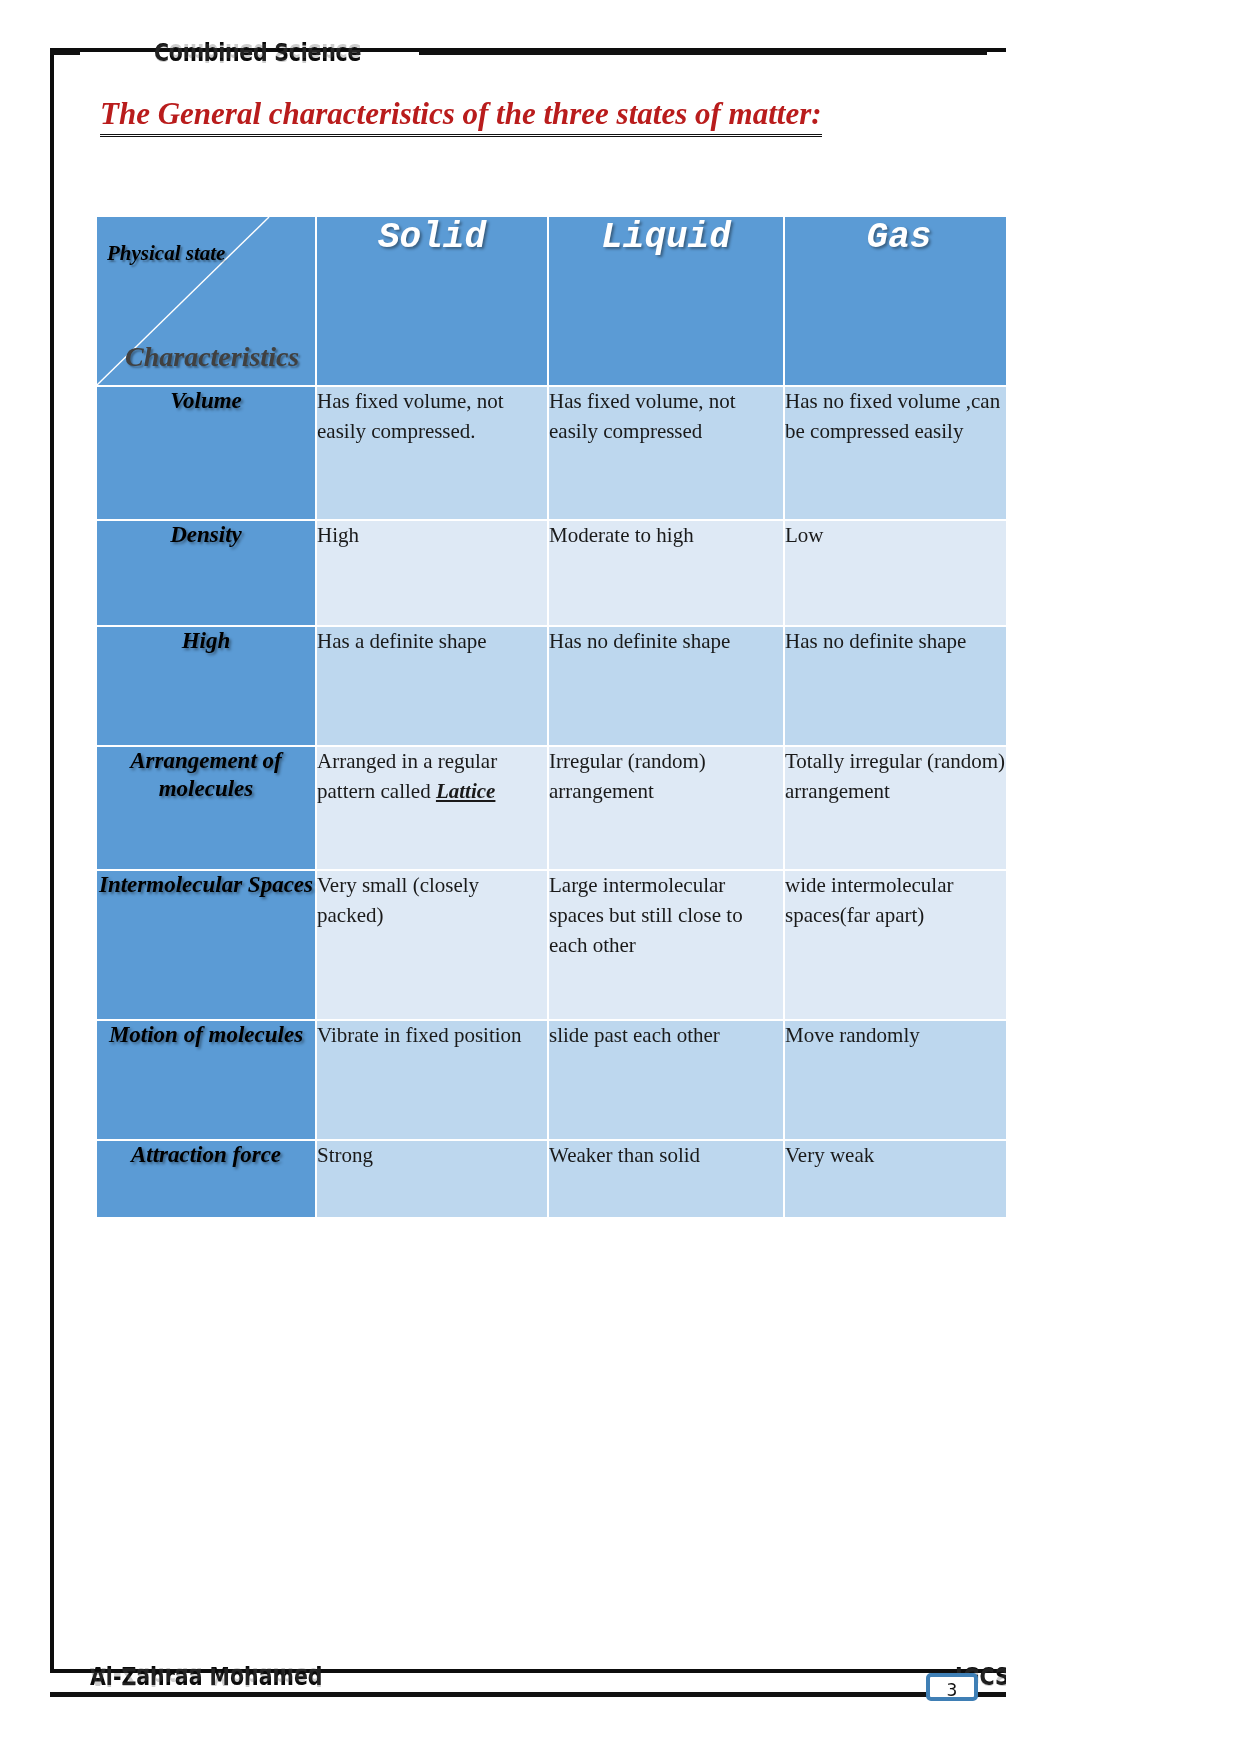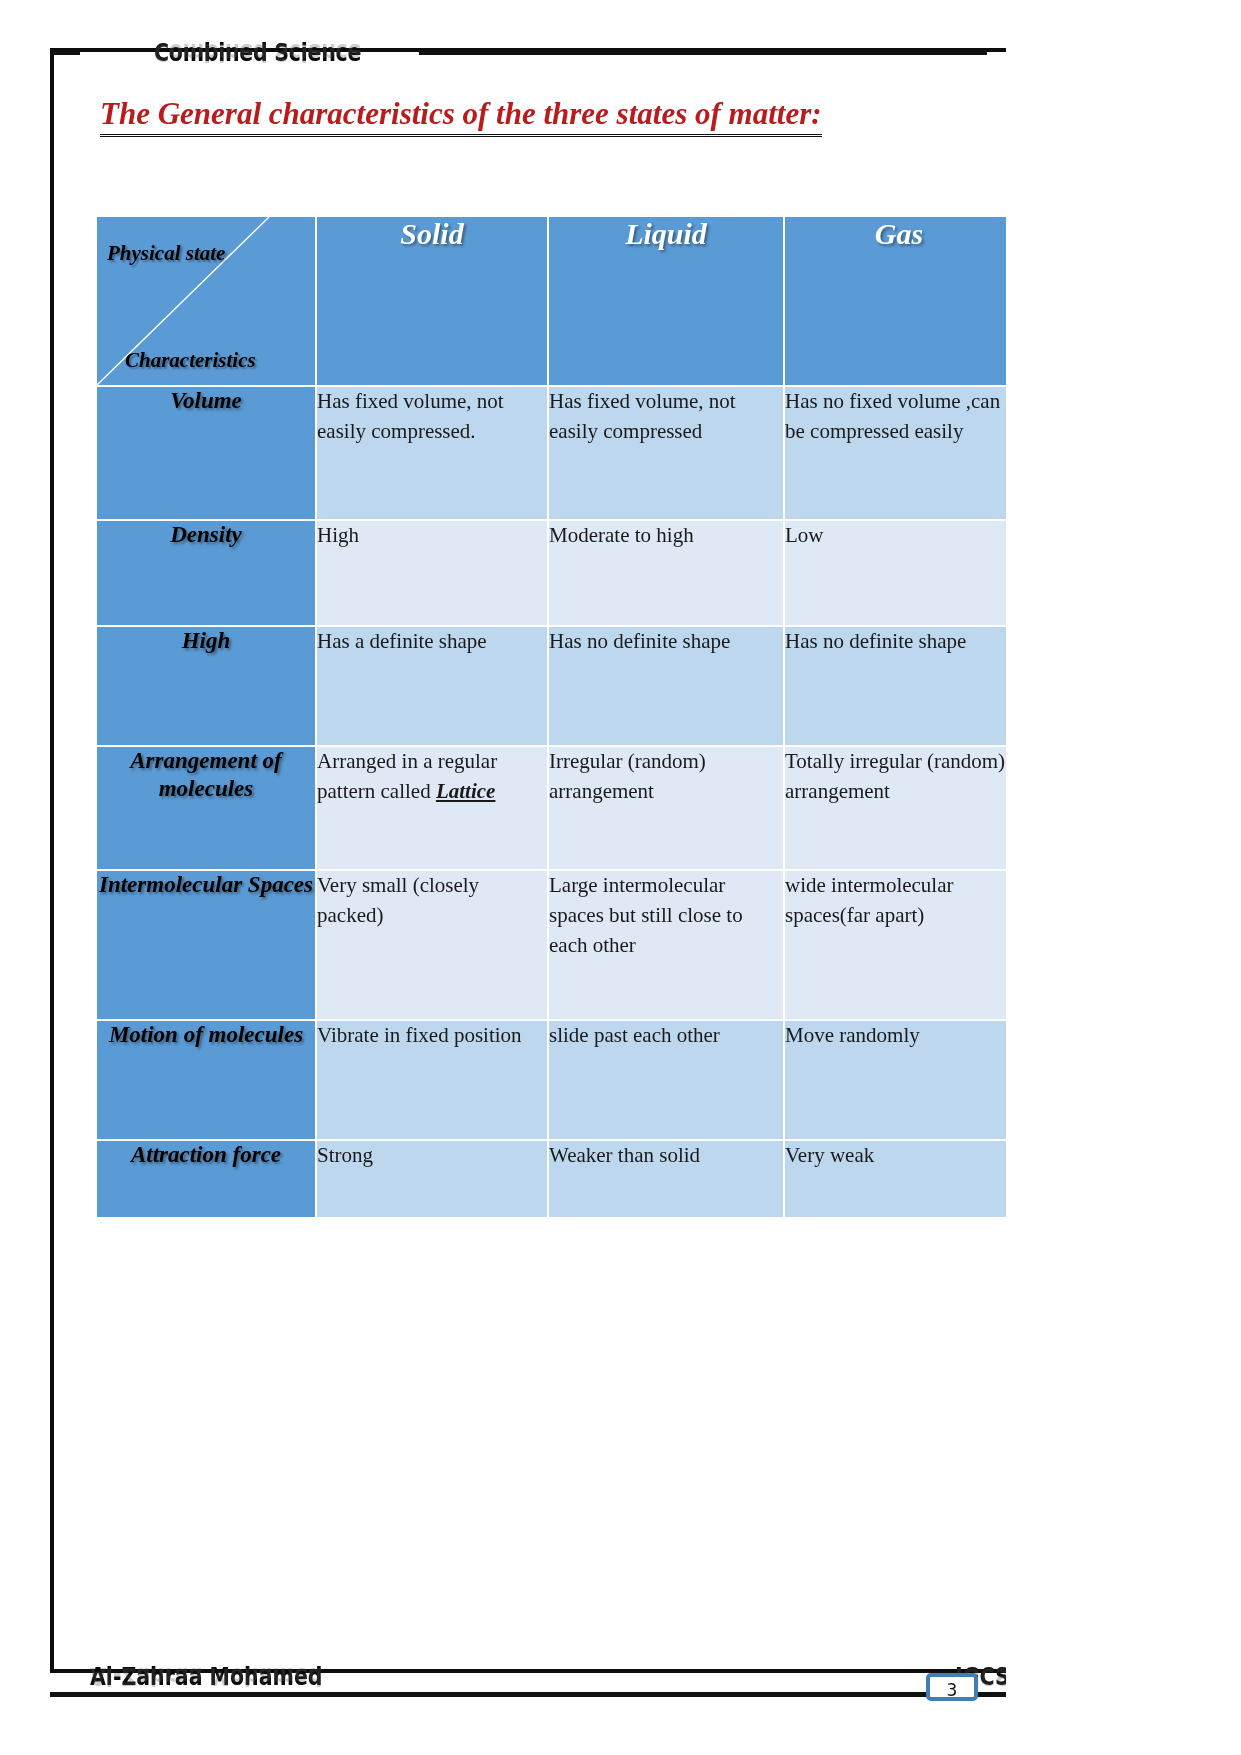--- a/index.html
+++ b/index.html
@@ -126,37 +126,37 @@
     font-style: italic;
     font-weight: bold;
     font-size: 21px;
     text-shadow: 2px 2px 2px rgba(0,0,0,0.35);
     white-space: nowrap;
   }
   .corner-bottom {
     position: absolute;
     left: 28px;
     bottom: 12px;
-    color: #000000;
-    font-family: "Liberation Serif", serif;
-    font-style: italic;
-    font-weight: bold;
-    font-size: 21px;
+    color: #404040;
+    font-family: "Liberation Serif", serif;
+    font-style: italic;
+    font-weight: bold;
+    font-size: 28px;
     text-shadow: 2px 2px 2px rgba(0,0,0,0.35);
     white-space: nowrap;
   }
   .state-head {
     background: #5b9bd5;
     color: #ffffff;
     text-align: center;
     vertical-align: bottom;
-    font-family: Liberation Serif, serif;
-    font-style: italic;
-    font-weight: bold;
-    font-size: 30px;
+    font-family: Liberation Mono, monospace;
+    font-style: italic;
+    font-weight: bold;
+    font-size: 36px;
     text-shadow: 2px 2px 3px rgba(0,0,0,0.40);
     padding-bottom: 48px;
   }
   .row-head {
     background: #5b9bd5;
     color: #000000;
     text-align: center;
     vertical-align: middle;
     font-family: "Liberation Serif", serif;
     font-style: italic;

